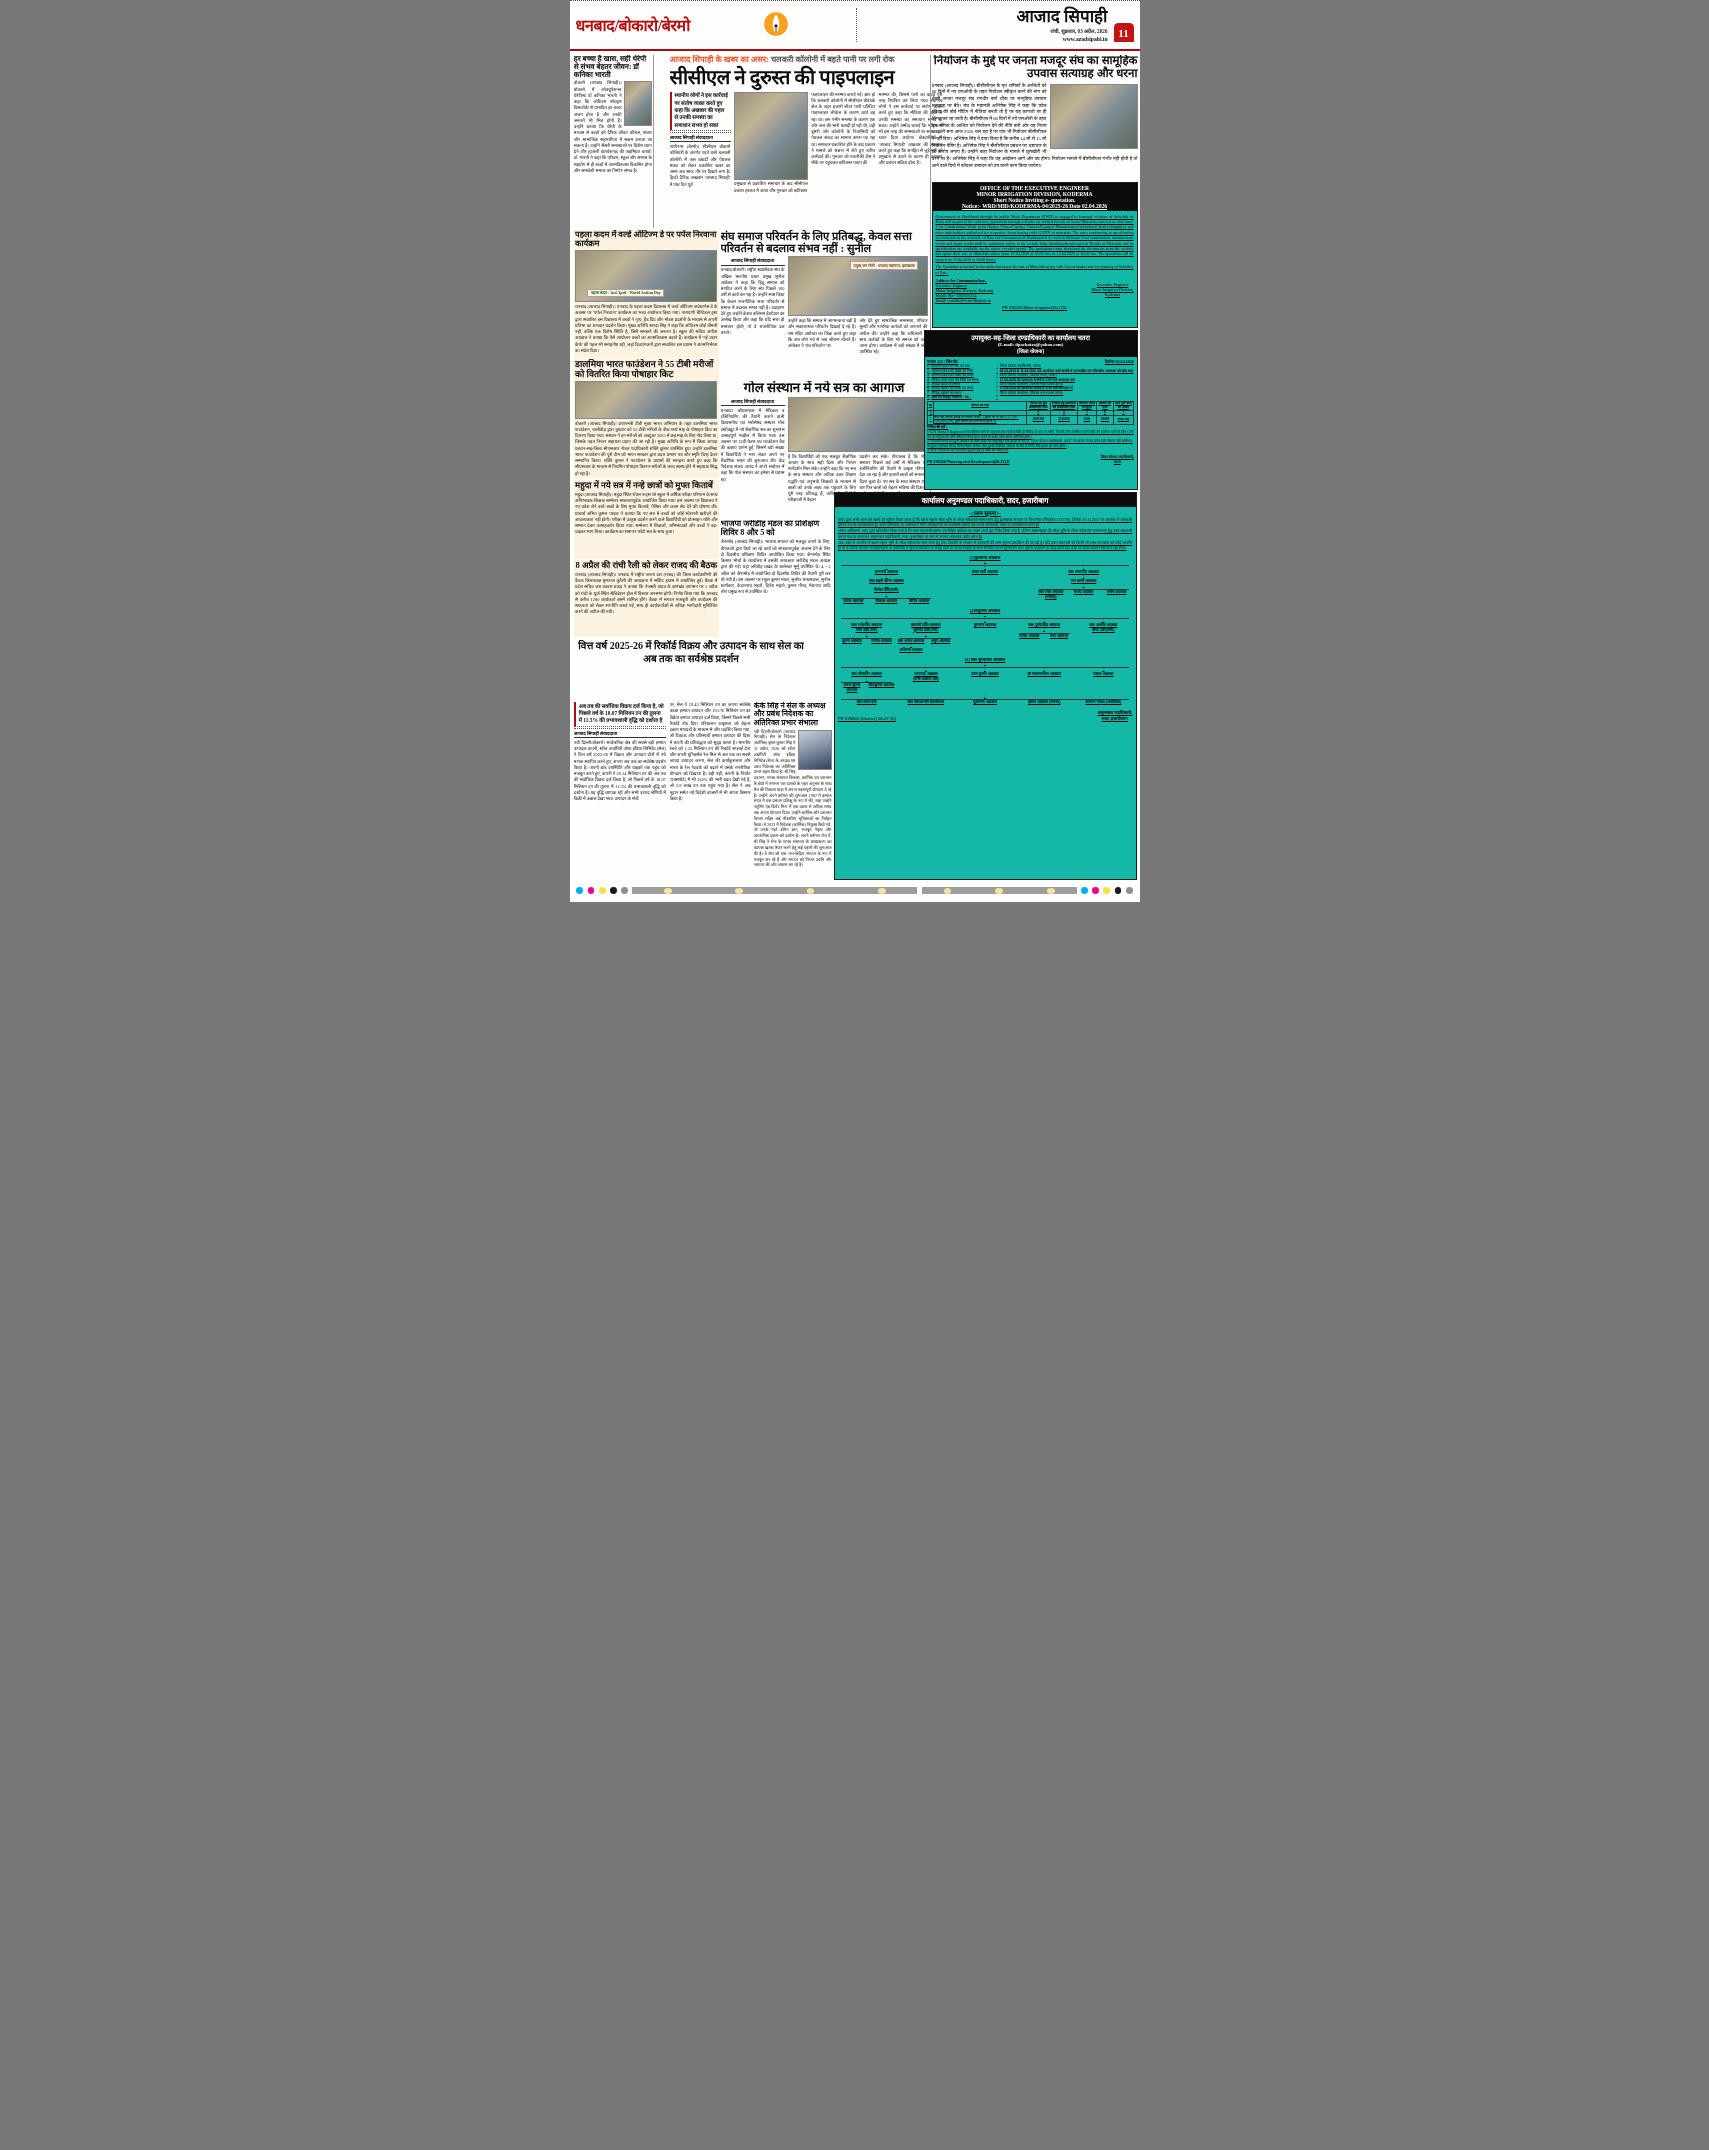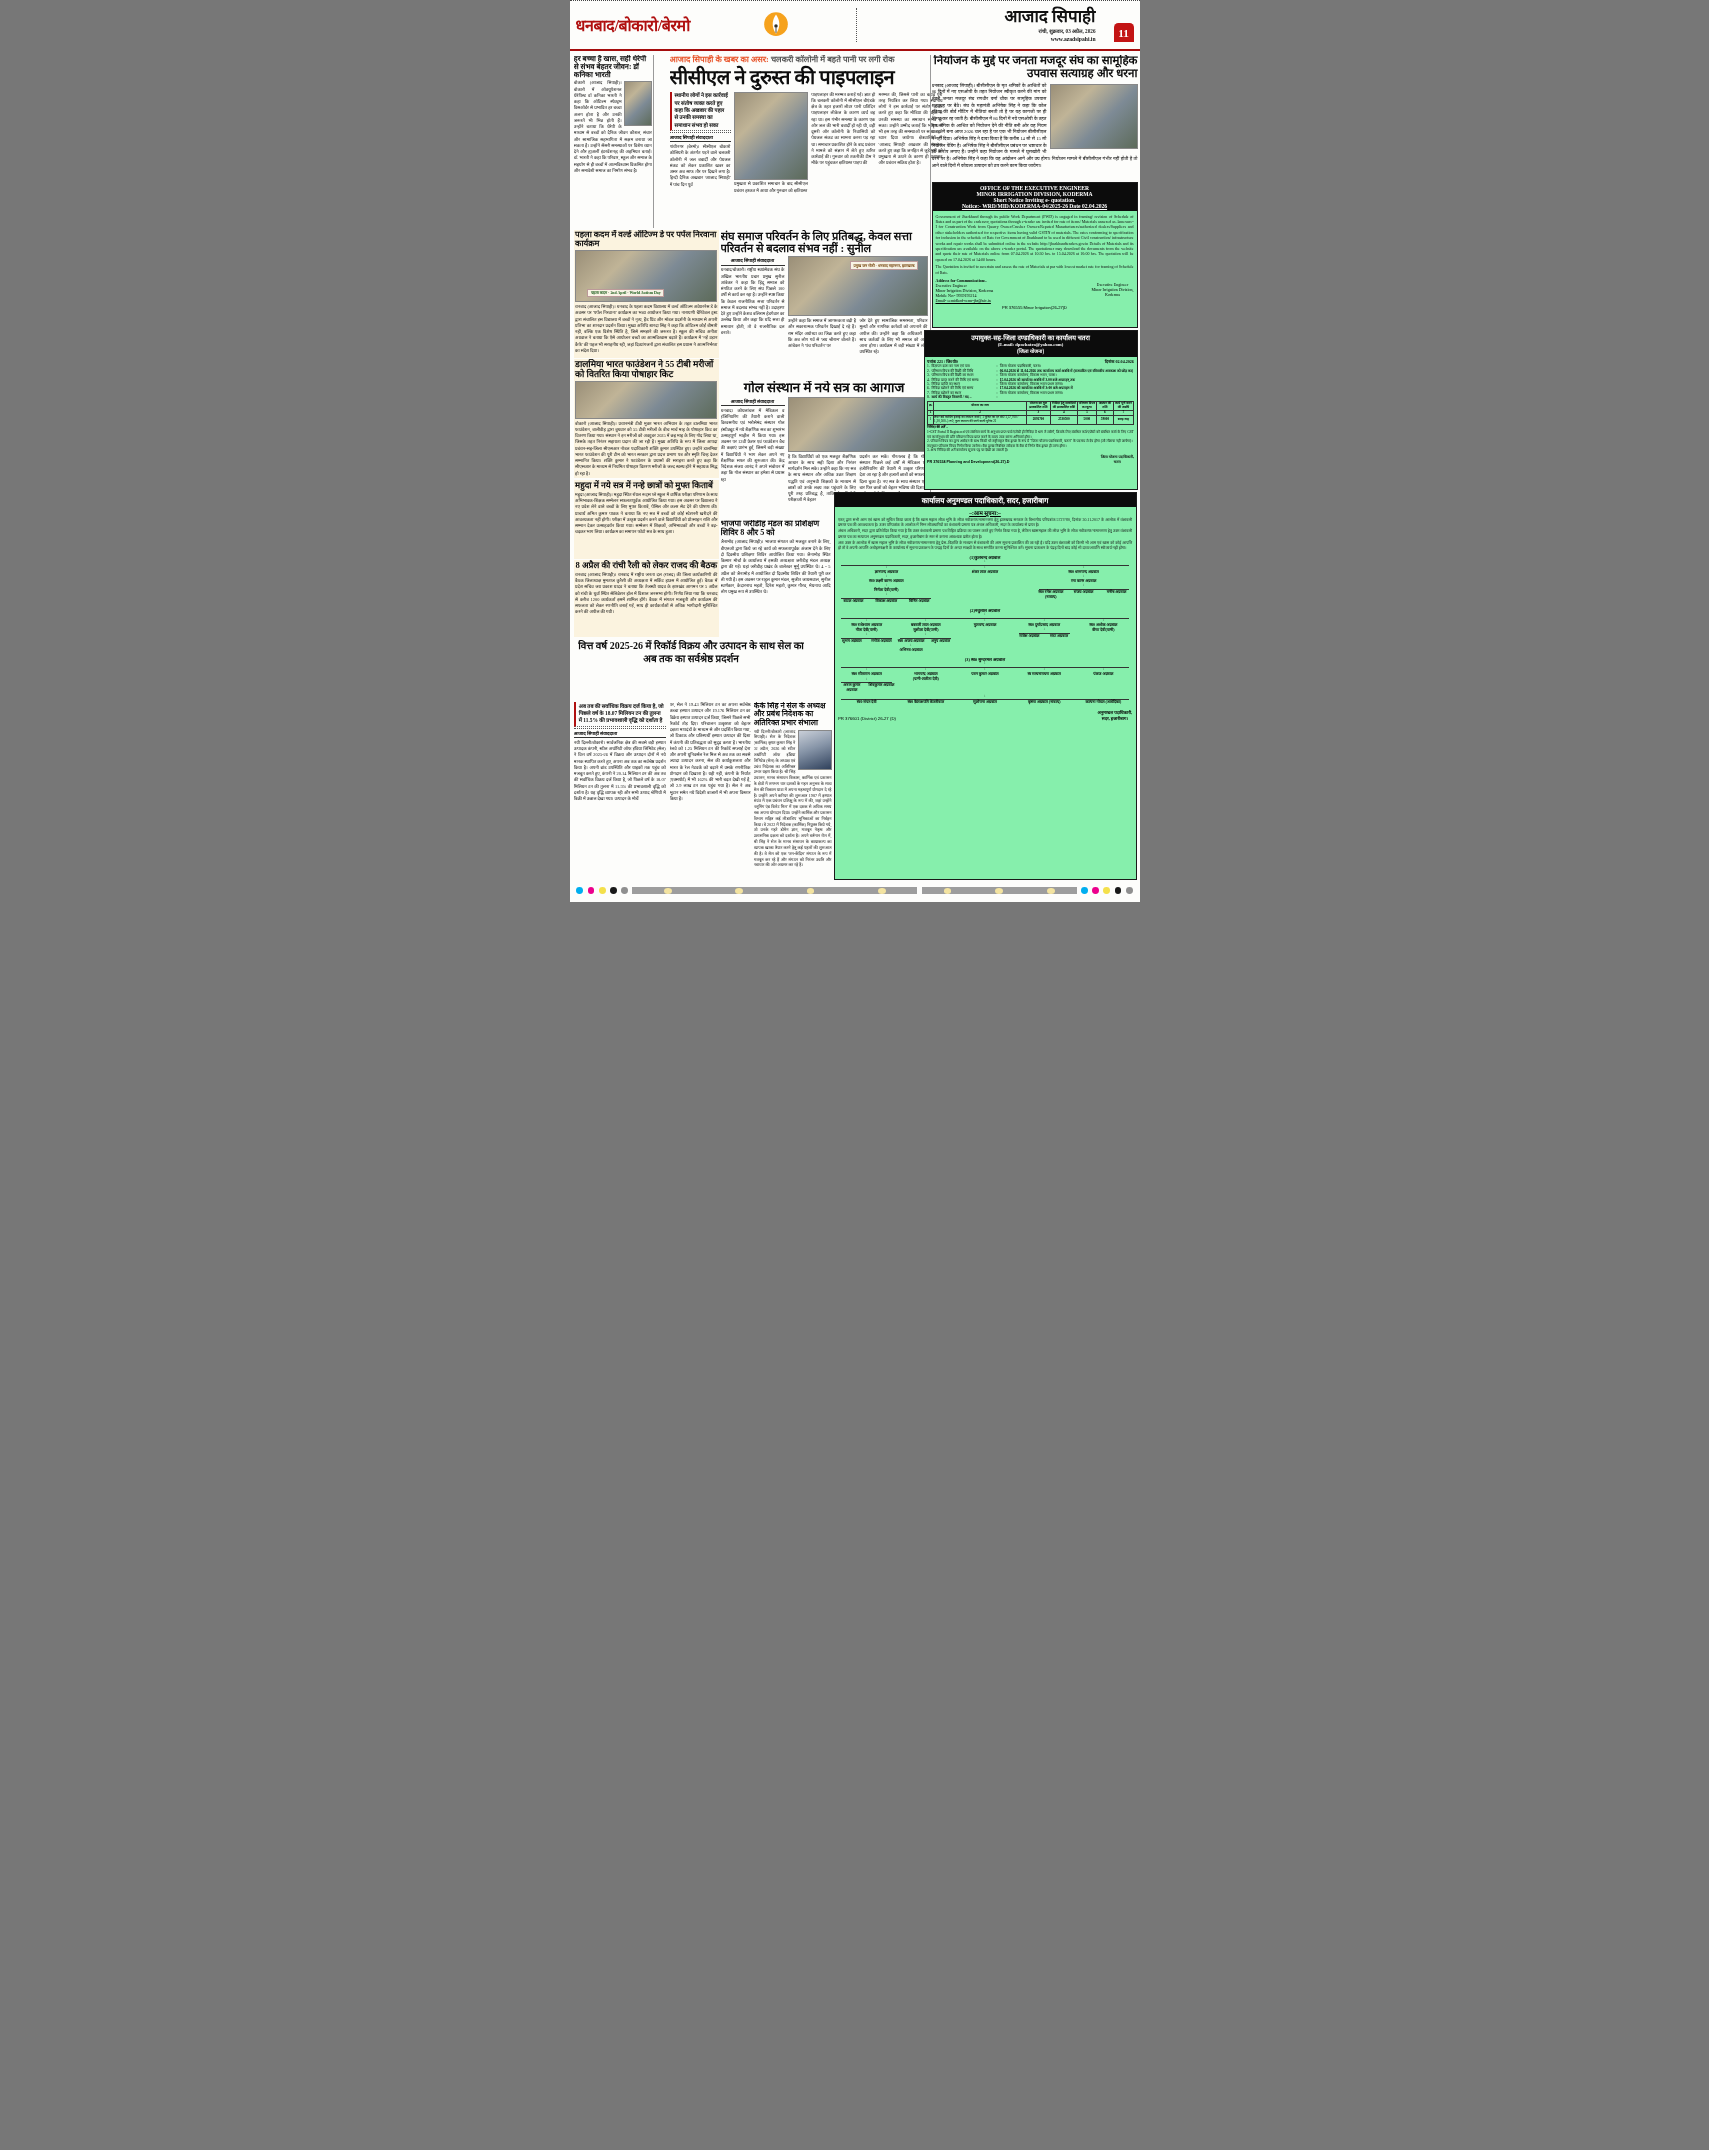--- a/index.html
+++ b/index.html
@@ -2,37 +2,37 @@
 <html lang="hi" style="font-size:6.9px"><head>
 <meta charset="utf-8">
 <style>
   * { margin:0; padding:0; box-sizing:border-box; }
   body { background:#777; font-family:"Liberation Serif", serif; }
   .page { position:relative; width:570px; height:902px; margin:0 auto; background:#fdfdfb; overflow:hidden; }
   
   .masthead { position:absolute; left:0; top:0; width:570px; height:51px; border-top:1.3px dotted #444; border-bottom:2.2px solid #a50d0d; display:flex; align-items:center; padding:1.7px 6px; }
   .mh-region { color:#b01010; font-size:16px; font-weight:bold; letter-spacing:-0.4px; flex:0 0 181px; }
   .mh-logo { flex:0 0 39px; display:flex; justify-content:center; }
-  .mh-right { flex:1; display:flex; align-items:center; justify-content:flex-end; gap:18px; border-left:0.9px dotted #555; margin-left:60px; padding-left:8.6px; }
+  .mh-right { flex:1; display:flex; align-items:center; justify-content:flex-end; gap:6px; border-left:0.9px dotted #555; margin-left:60px; padding-left:8.6px; }
   .mh-brandwrap { text-align:right; }
   .mh-brand { font-size:17px; font-weight:bold; color:#111; line-height:1; }
   .mh-date { font-size:5.2px; font-weight:bold; color:#222; margin-top:2.6px; }
   .mh-site { font-size:5.6px; font-weight:bold; color:#111; margin-top:1.3px; }
   .mh-page { width:20px; height:19px; background:#c31414; border-radius:4.3px 4.3px 0 0; color:#fff; font-size:11.2px; font-weight:bold; display:flex; align-items:center; justify-content:center; align-self:flex-end; }
   
   .abs { position:absolute; overflow:hidden; }
   .hd { font-weight:bold; color:#0d0d0d; line-height:1.08; }
   .body-t { font-size:4.4px; line-height:1.42; text-align:justify; color:#111; }
   .byline { font-weight:bold; font-size:4.7px; border-bottom:0.4px solid #333; padding:0.9px 0 1.3px; margin-bottom:1.7px; text-align:center; }
   .byline2 { font-weight:bold; font-size:4.7px; border-top:0.4px dotted #555; border-bottom:0.4px solid #333; padding:0.9px 0 1.3px; margin-bottom:1.7px; }
   .photo { background:linear-gradient(135deg,#9a8f78 0%,#c0b497 30%,#7d8a95 60%,#5d6b5a 100%); border:0.4px solid #888; position:relative; }
   .photo .ban { position:absolute; left:8%; bottom:8%; background:rgba(255,250,235,.92); color:#1a5c1a; font-weight:bold; font-size:3.9px; padding:0.9px 2.6px; border:0.4px solid #b99; text-align:center; }
   .cream { background:#fbf3df; }
   .hl { border-left:2.6px solid #b01010; padding:0.9px 1.7px 0.9px 3px; font-weight:bold; font-size:5.4px; line-height:1.35; color:#111; border-bottom:0.4px dotted #666; margin-bottom:1.3px; }
-  .notice { border:0.9px solid #1a1a1a; background:#86efac; }
+  .notice { border:0.9px solid #1a1a1a; background:#14b8a6;text-decoration:underline; }
   .nhead { background:#0c0c0c; color:#fff; text-align:center; font-weight:bold; padding:2.2px 1.7px; }
   .vline { position:absolute; width:0; border-left:0.4px solid #9a9a9a; }
   
   .t-root { font-weight:bold; font-size:4.3px; text-align:center; }
   .t-arrow { text-align:center; font-size:3.9px; line-height:1; color:#111; }
   .t-bar { border-top:0.6px solid #333; margin:0.9px 3.4px 0; }
   .t-row { display:flex; justify-content:space-around; gap:1.7px; }
   .t-cell { flex:1; text-align:center; font-size:3.9px; font-weight:bold; line-height:1.25; }
   .t-sub { margin-top:0.9px; }
   

